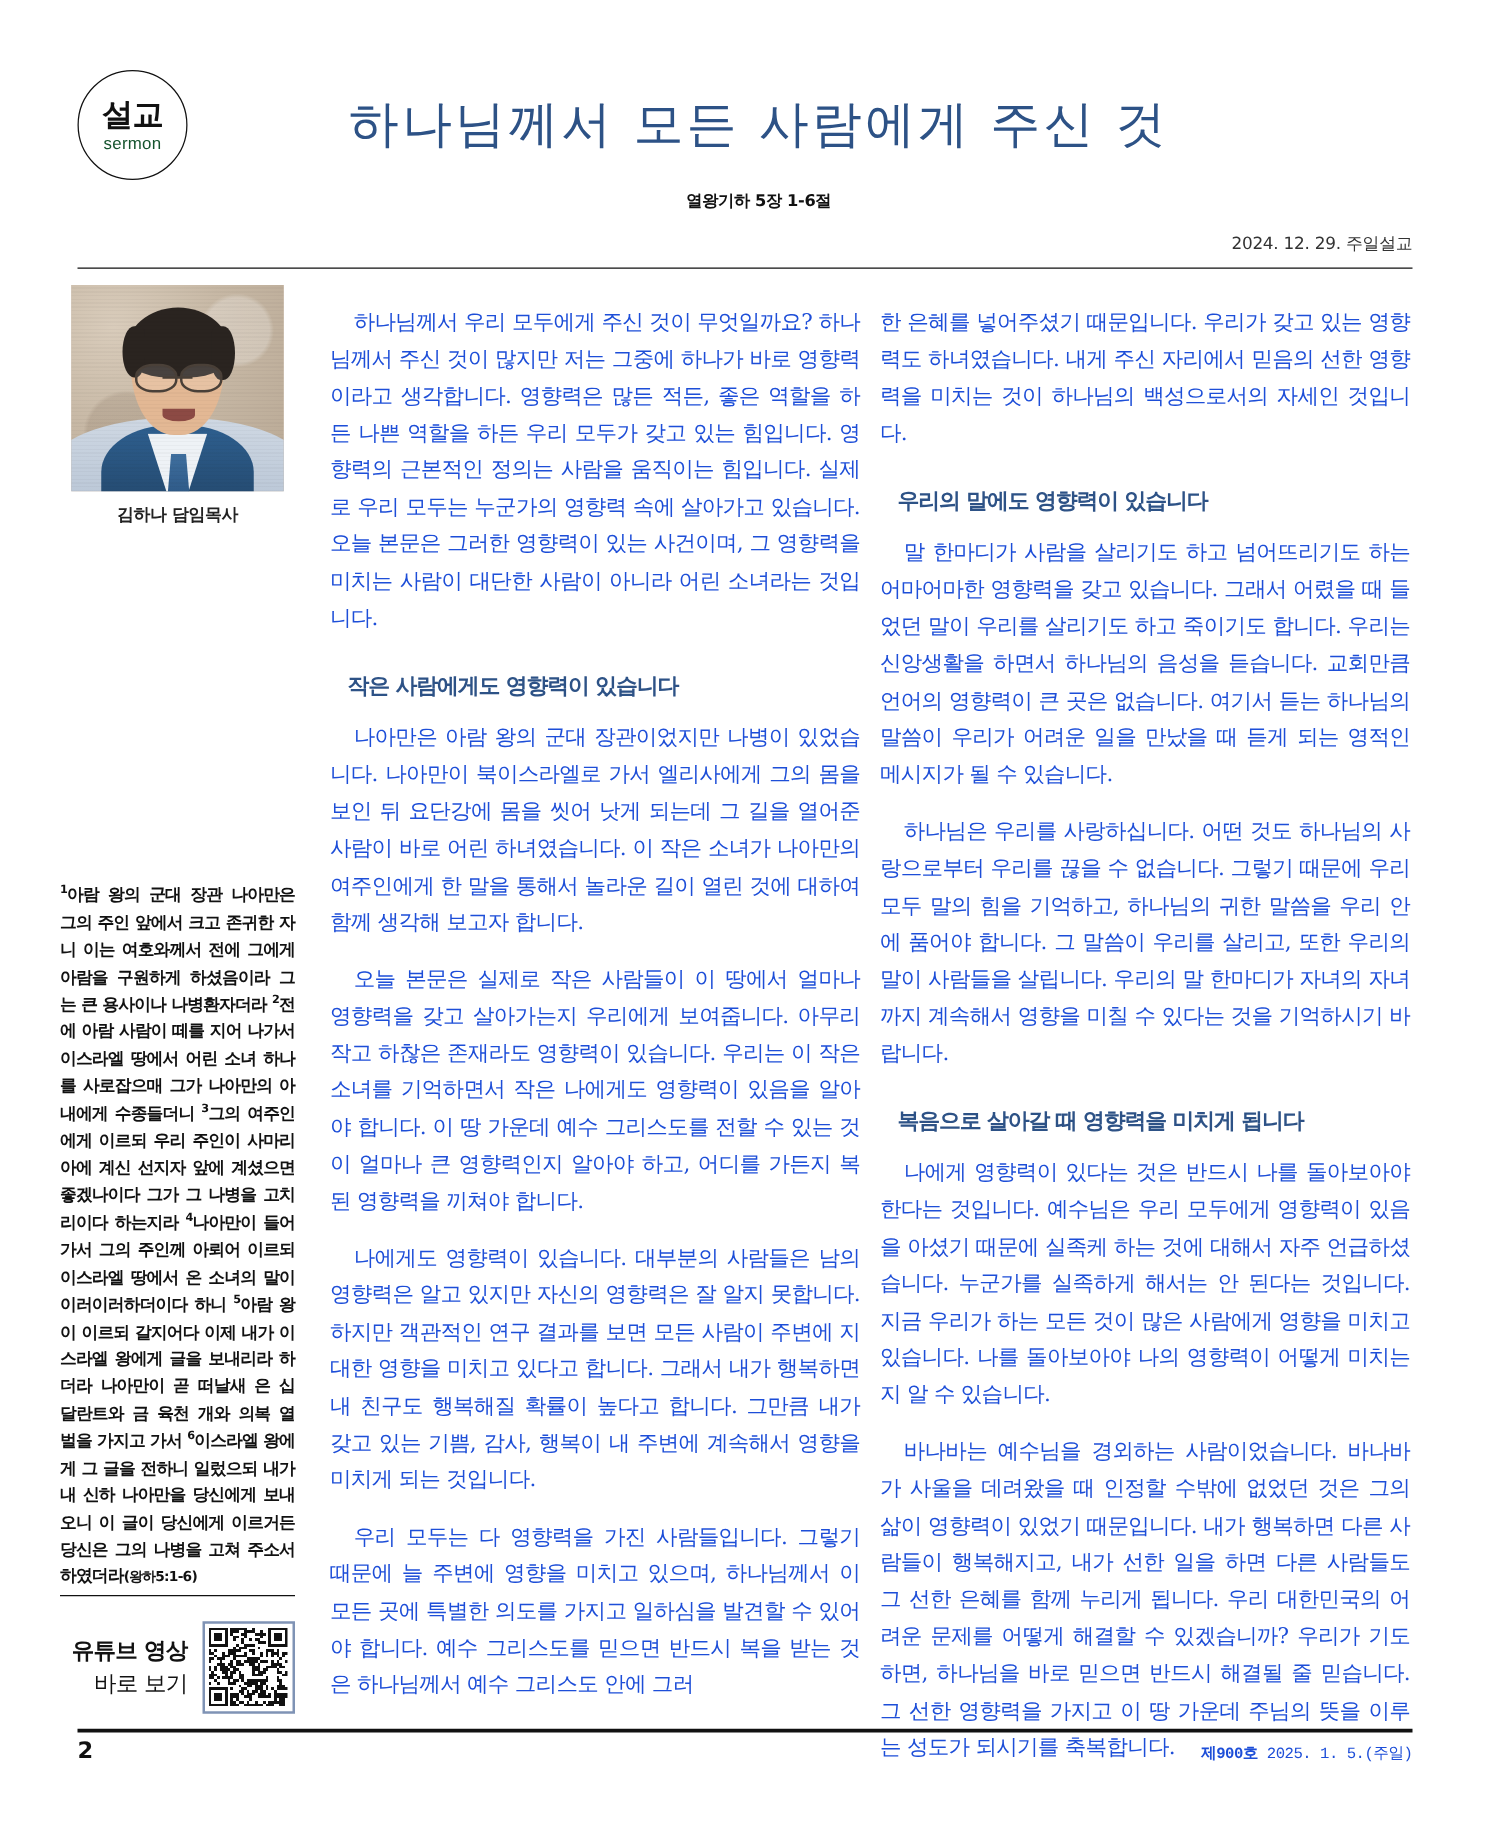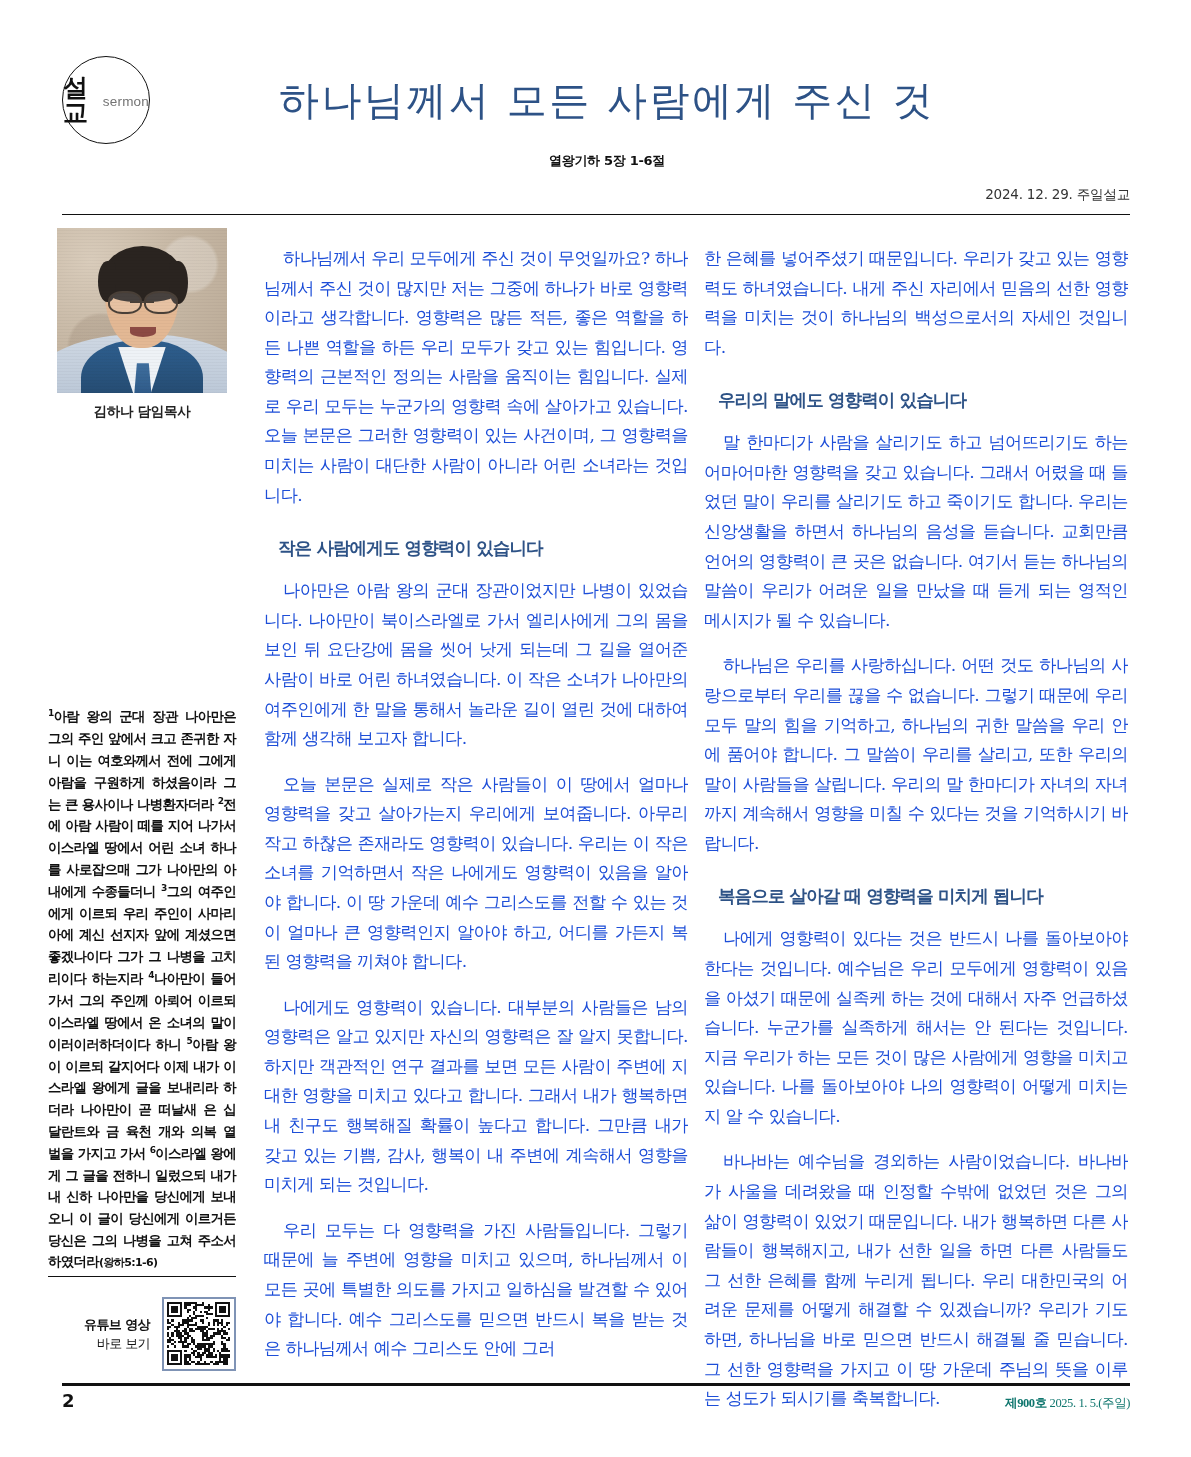--- a/index.html
+++ b/index.html
@@ -29,36 +29,36 @@
     width: 1068px;
     height: 168px;
   }
   .sermon-badge {
     position: absolute;
     left: 0px; top: 10px;
     width: 86px; height: 86px;
     border: 1.6px solid #111;
     border-radius: 50%;
     display: flex;
-    flex-direction: row;
+    flex-direction: column;
     align-items: center;
     justify-content: center;
     line-height: 1;
   }
   .sermon-badge .kr {
     font-family: "DejaVu Sans", "Liberation Sans", sans-serif;
     font-weight: 700;
     font-size: 25px;
     letter-spacing: -0.5px;
     color: #111;
   }
   .sermon-badge .en {
     font-family: "Liberation Sans", sans-serif;
     font-size: 13.5px;
-    color: #737373;
+    color: #14532d;
     margin-top: 4px;
     letter-spacing: 0.2px;
   }
   .title-block {
     position: absolute;
     left: 150px; top: 30px;
     width: 790px;
     text-align: center;
   }
   .sermon-title {
@@ -278,21 +278,21 @@
     height: 86px;
     display: flex;
     align-items: center;
     justify-content: flex-end;
     gap: 12px;
   }
   .qr-label {
     text-align: right;
     font-family: "DejaVu Sans", "Liberation Sans", sans-serif;
     font-weight: 700;
-    font-size: 13px;
+    font-size: 18px;
     line-height: 1.5;
     color: #111;
     letter-spacing: -0.6px;
   }
   .qr-label .line2 { font-weight: 500; }
   .qr-code {
     width: 74px; height: 74px;
     border: 2.5px solid #7f93b5;
     padding: 3px;
     background: #fff;
@@ -338,23 +338,23 @@
     align-items: baseline;
     justify-content: space-between;
   }
   .page-num {
     font-family: "DejaVu Sans", "Liberation Sans", sans-serif;
     font-weight: 700;
     font-size: 18px;
     color: #111;
   }
   .issue-info {
-    font-family: Liberation Serif, serif;
+    font-family: Liberation Mono, monospace;
     font-size: 12.5px;
-    color: #0f766e;
+    color: #1d4ed8;
     letter-spacing: -0.4px;
   }
   .issue-info b { font-weight: 700; }
 </style>
 </head>
 <body>
 
 <div class="page">
 
   <div class="masthead">

